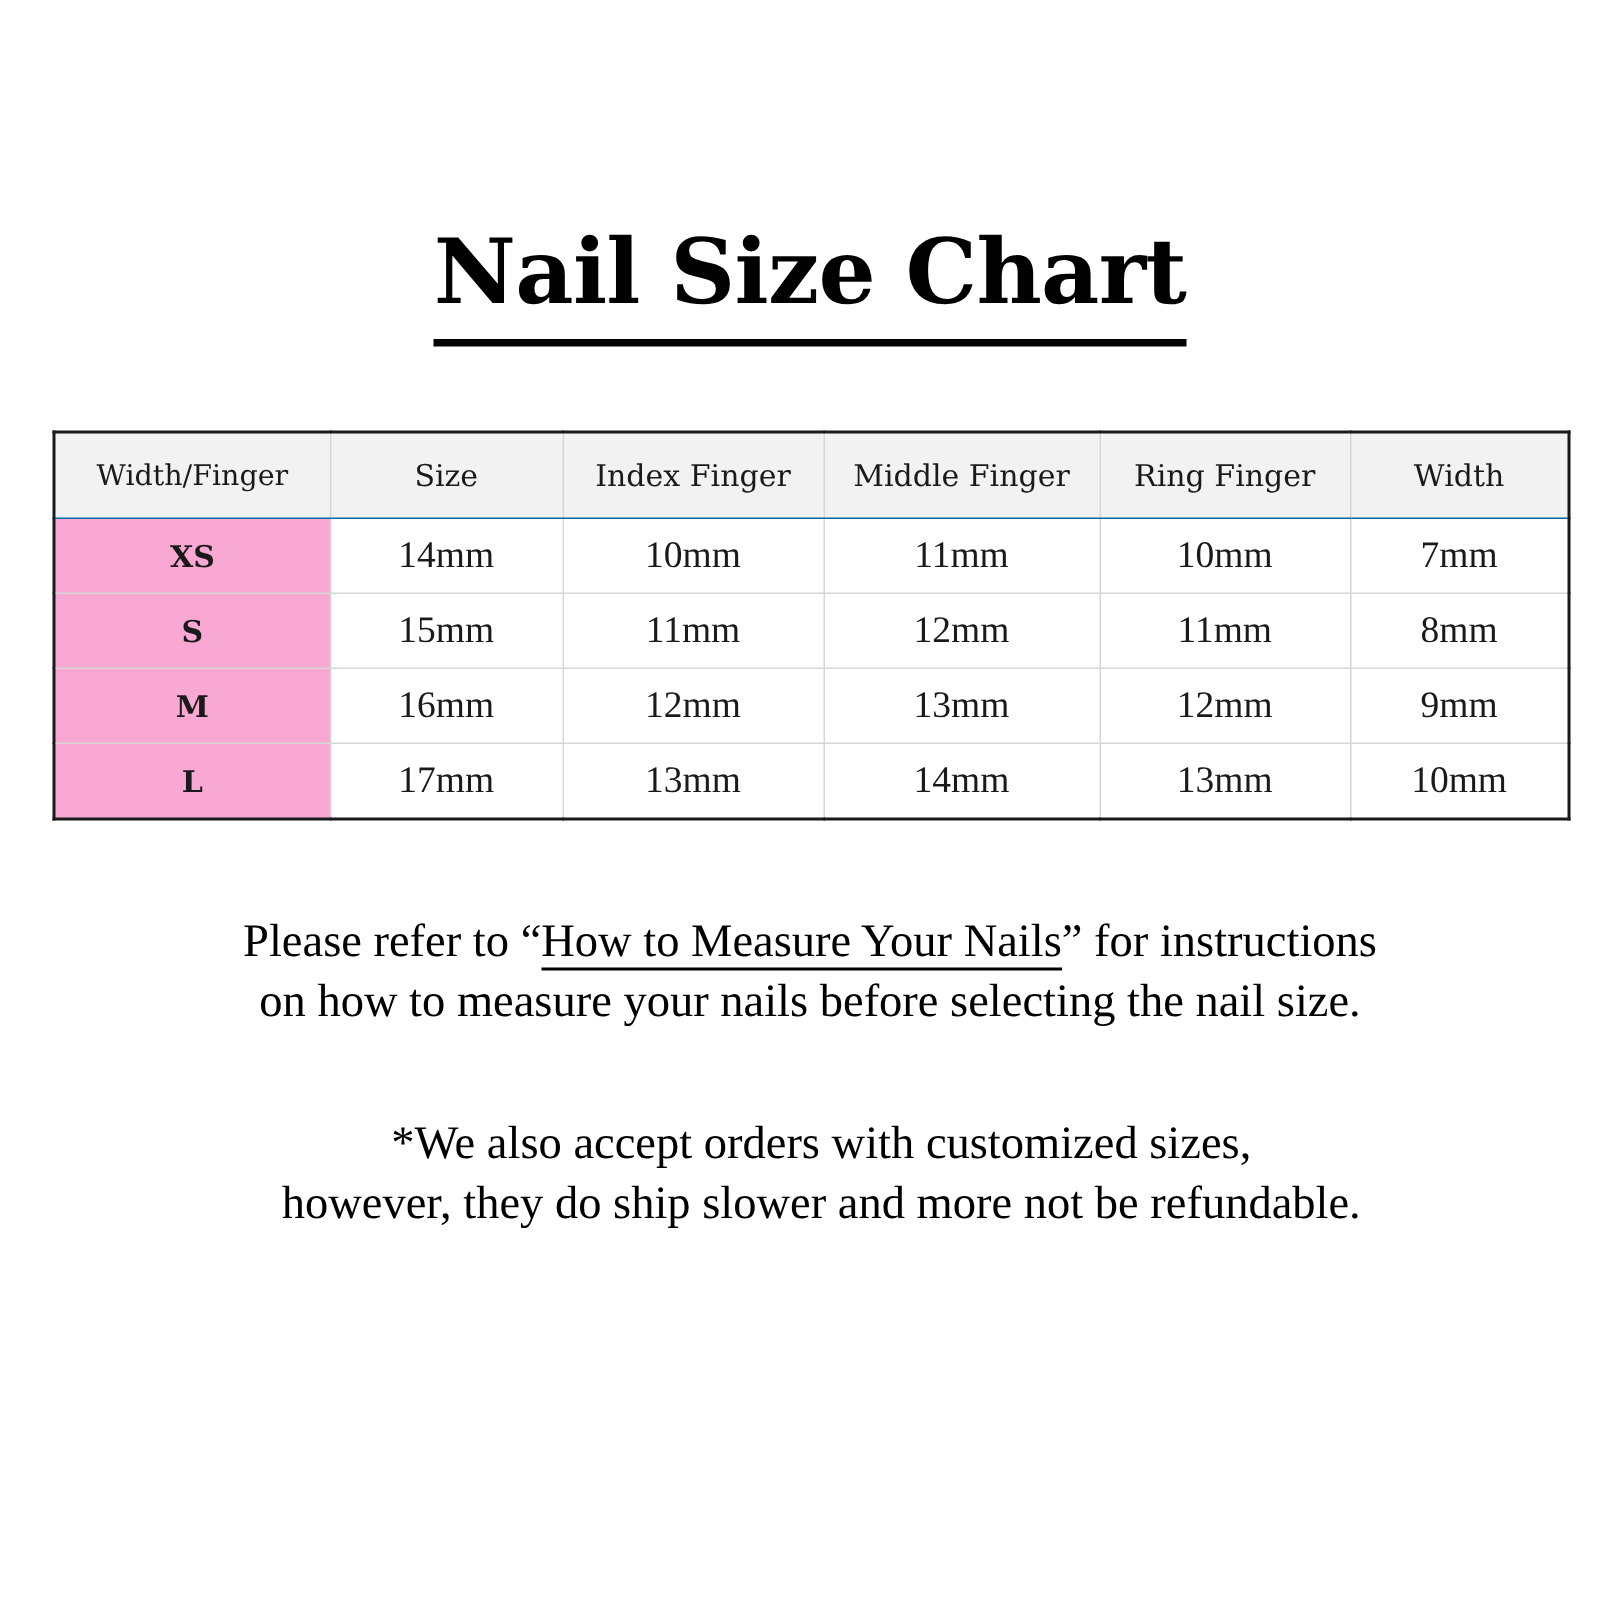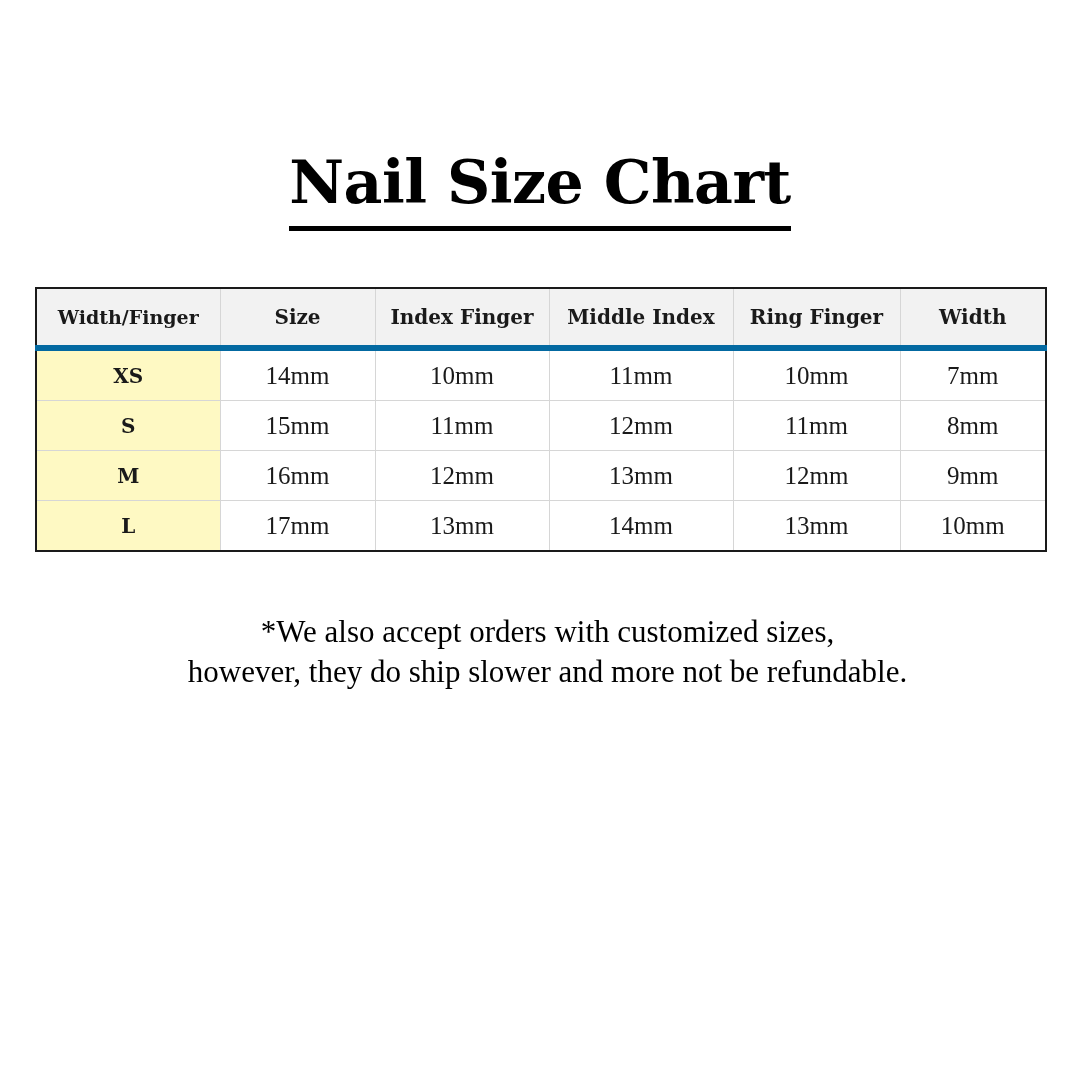--- a/index.html
+++ b/index.html
@@ -50,30 +50,30 @@
     text-align: center;
     height: 47px;
     vertical-align: middle;
     font-size: 25px;
     font-family: Liberation Serif, serif;
     color: #1a1a1a;
   }
   table.size-chart thead th {
     background: #f2f2f2;
     font-family: "DejaVu Serif", serif;
-    font-weight: bold;
+    font-weight: normal;
     font-size: 20px;
     height: 54px;
-    border-bottom: 6px solid #0369a1;
+    border-bottom: 1px solid #0369a1;
   }
   table.size-chart thead th:first-child {
     font-size: 19px;
   }
   table.size-chart tbody td.rowhead {
-    background: #fef9c3;
+    background: #f9a8d4;
     font-family: "DejaVu Serif", serif;
     font-weight: bold;
     font-size: 20px;
   }
   table.size-chart col.c0 { width: 184px; }
   table.size-chart col.c1 { width: 155px; }
   table.size-chart col.c2 { width: 174px; }
   table.size-chart col.c3 { width: 184px; }
   table.size-chart col.c4 { width: 167px; }
   table.size-chart col.c5 { width: 146px; }
@@ -81,20 +81,21 @@
   .notes {
     margin-top: 60px;
     text-align: center;
   }
   .note-block {
     font-size: 31px;
     line-height: 1.28;
     font-family: "Liberation Serif", serif;
   }
   .note-block.second {
+    margin-top: 56px;
     padding-left: 15px;
   }
   .note-line {
     display: block;
     white-space: nowrap;
   }
   .u {
     border-bottom: 2px solid #000;
     padding-bottom: 1px;
   }
@@ -116,21 +117,21 @@
           <col class="c2">
           <col class="c3">
           <col class="c4">
           <col class="c5">
       </colgroup>
       <thead>
         <tr>
           <th>Width/Finger</th>
           <th>Size</th>
           <th>Index Finger</th>
-          <th>Middle Index</th>
+          <th>Middle Finger</th>
           <th>Ring Finger</th>
           <th>Width</th>
         </tr>
       </thead>
       <tbody>
         <tr>
           <td class="rowhead">XS</td>
           <td>14mm</td>
           <td>10mm</td>
           <td>11mm</td>
@@ -160,20 +161,22 @@
           <td>14mm</td>
           <td>13mm</td>
           <td>10mm</td>
         </tr>
       </tbody>
     </table>
   </div>
 
   <div class="notes">
     <div class="note-block">
+      <span class="note-line"><span>Please refer to “</span><span class="u">How to Measure Your Nails</span><span>” for instructions</span></span>
+      <span class="note-line">on how to measure your nails before selecting the nail size.</span>
     </div>
     <div class="note-block second">
       <span class="note-line">*We also accept orders with customized sizes,</span>
       <span class="note-line">however, they do ship slower and more not be refundable.</span>
     </div>
   </div>
 
 </div>
 
 </body></html>

